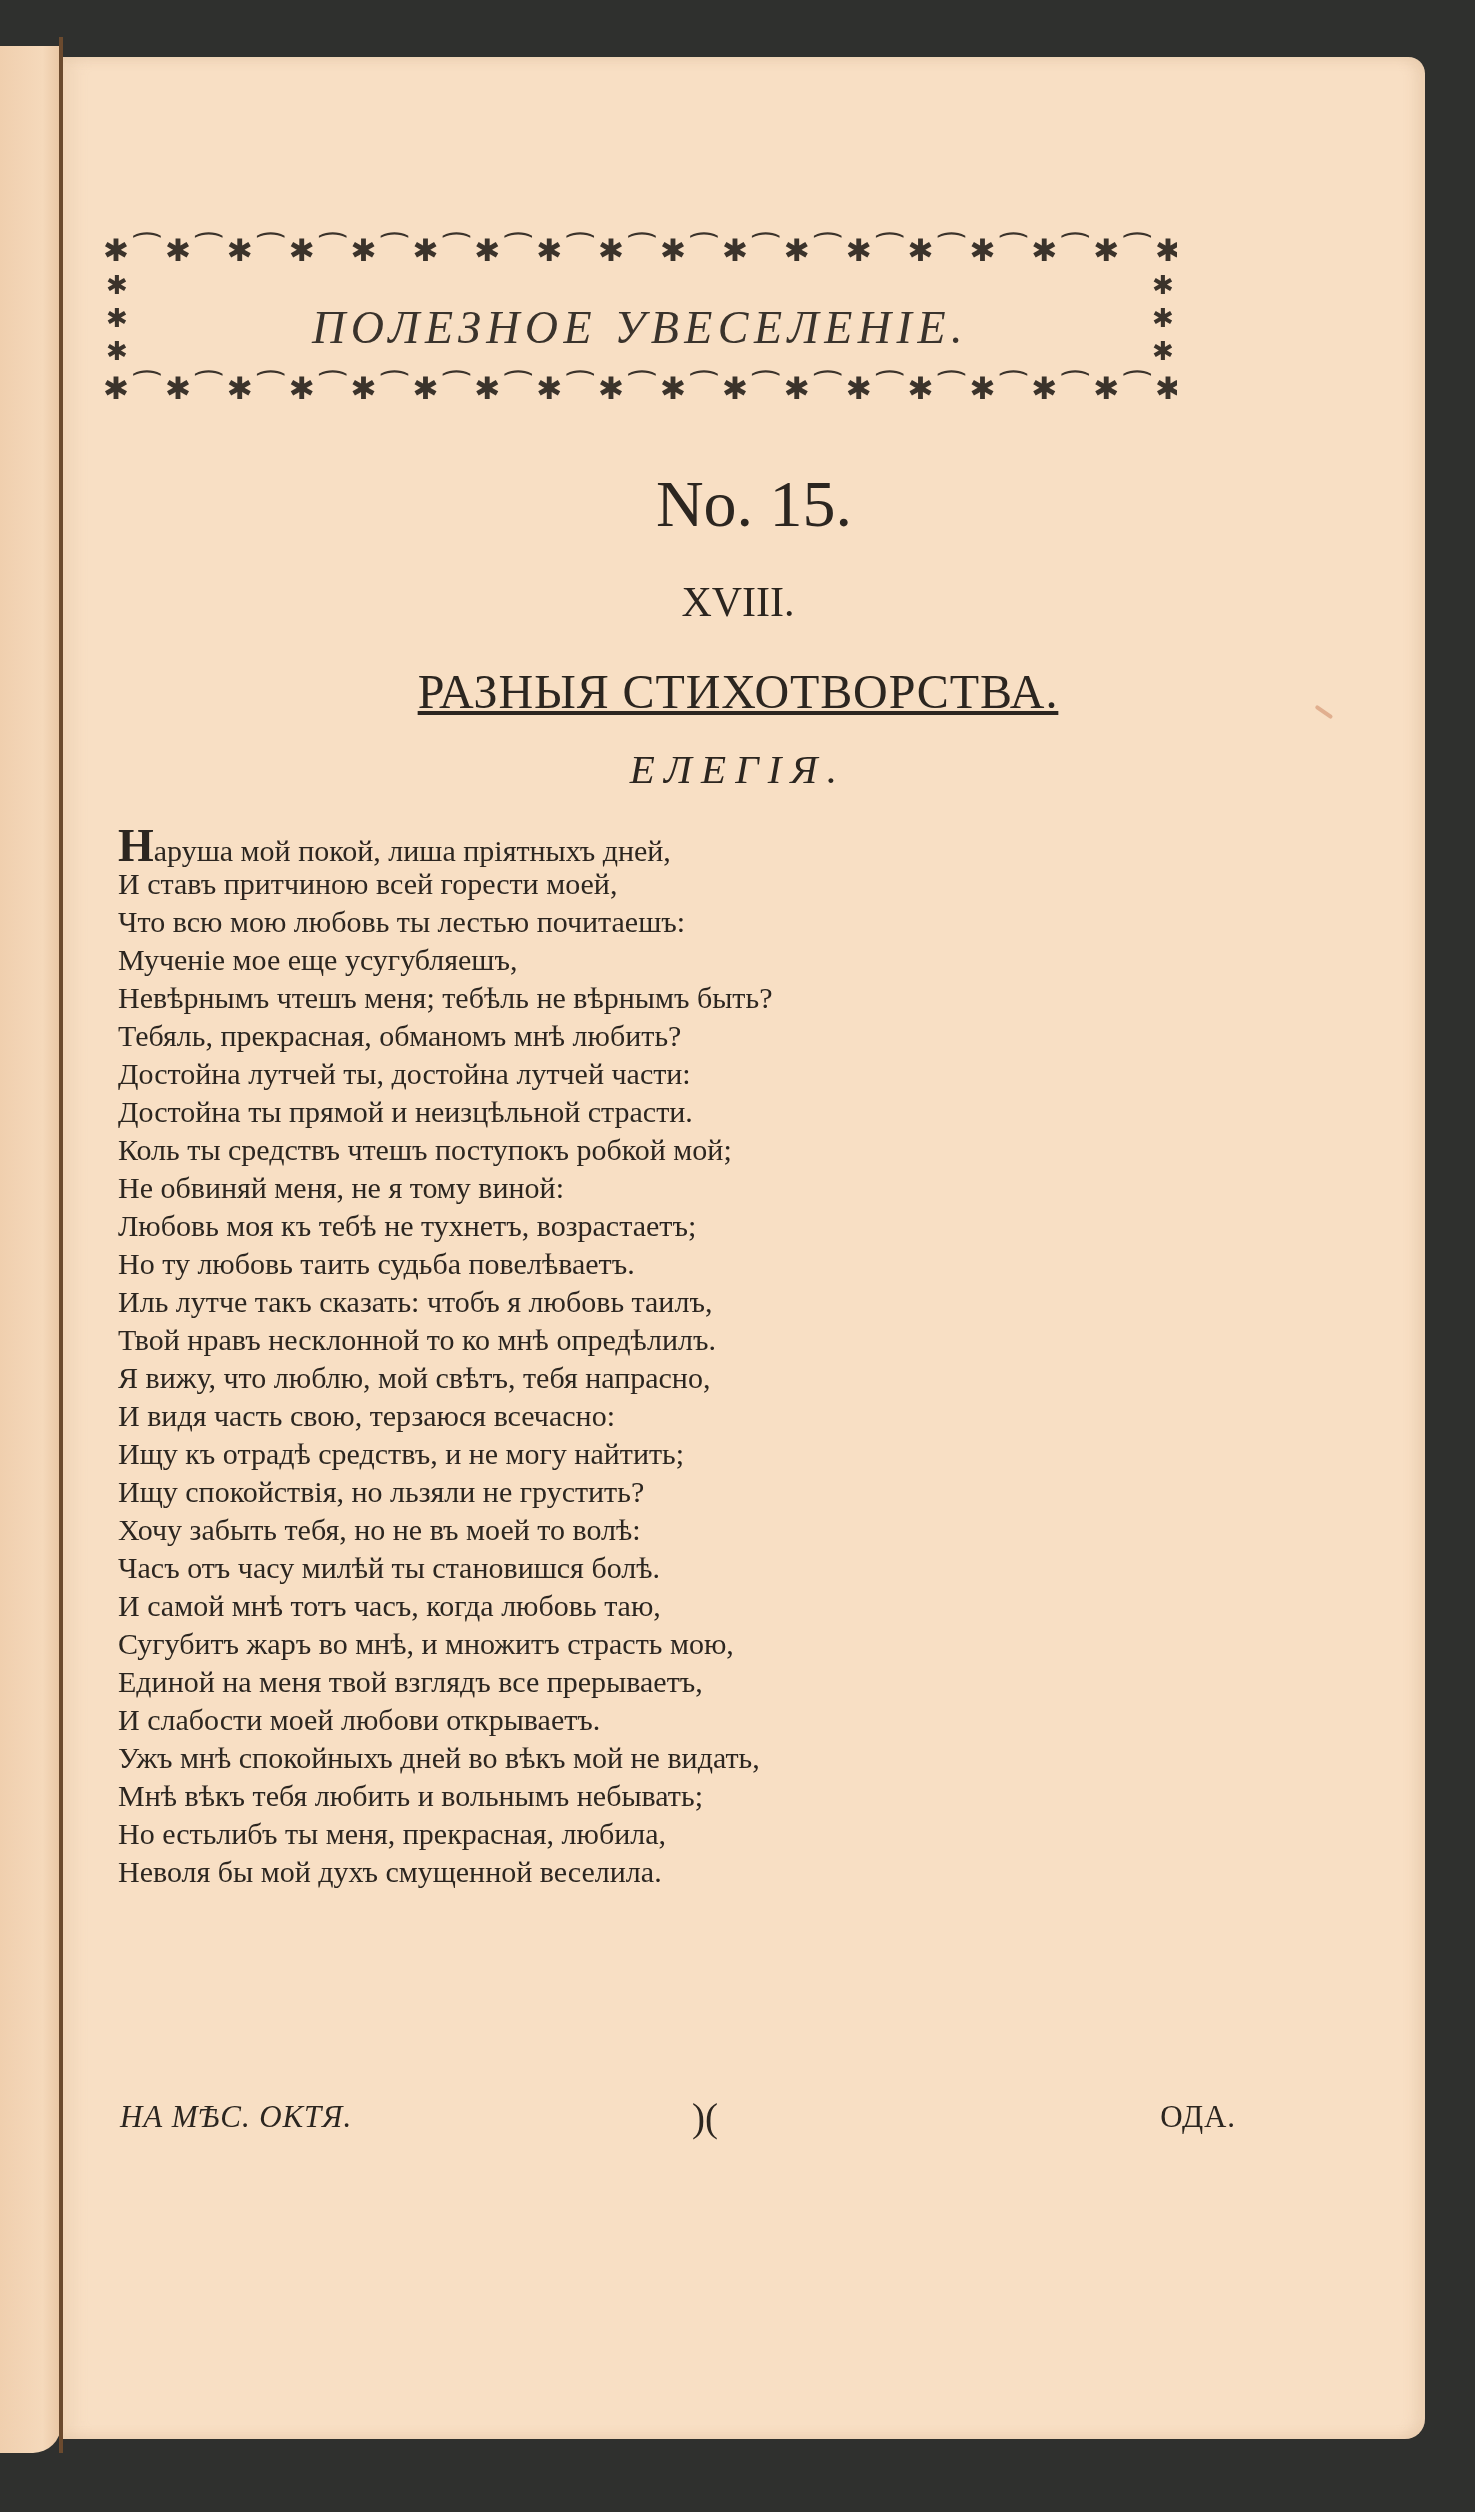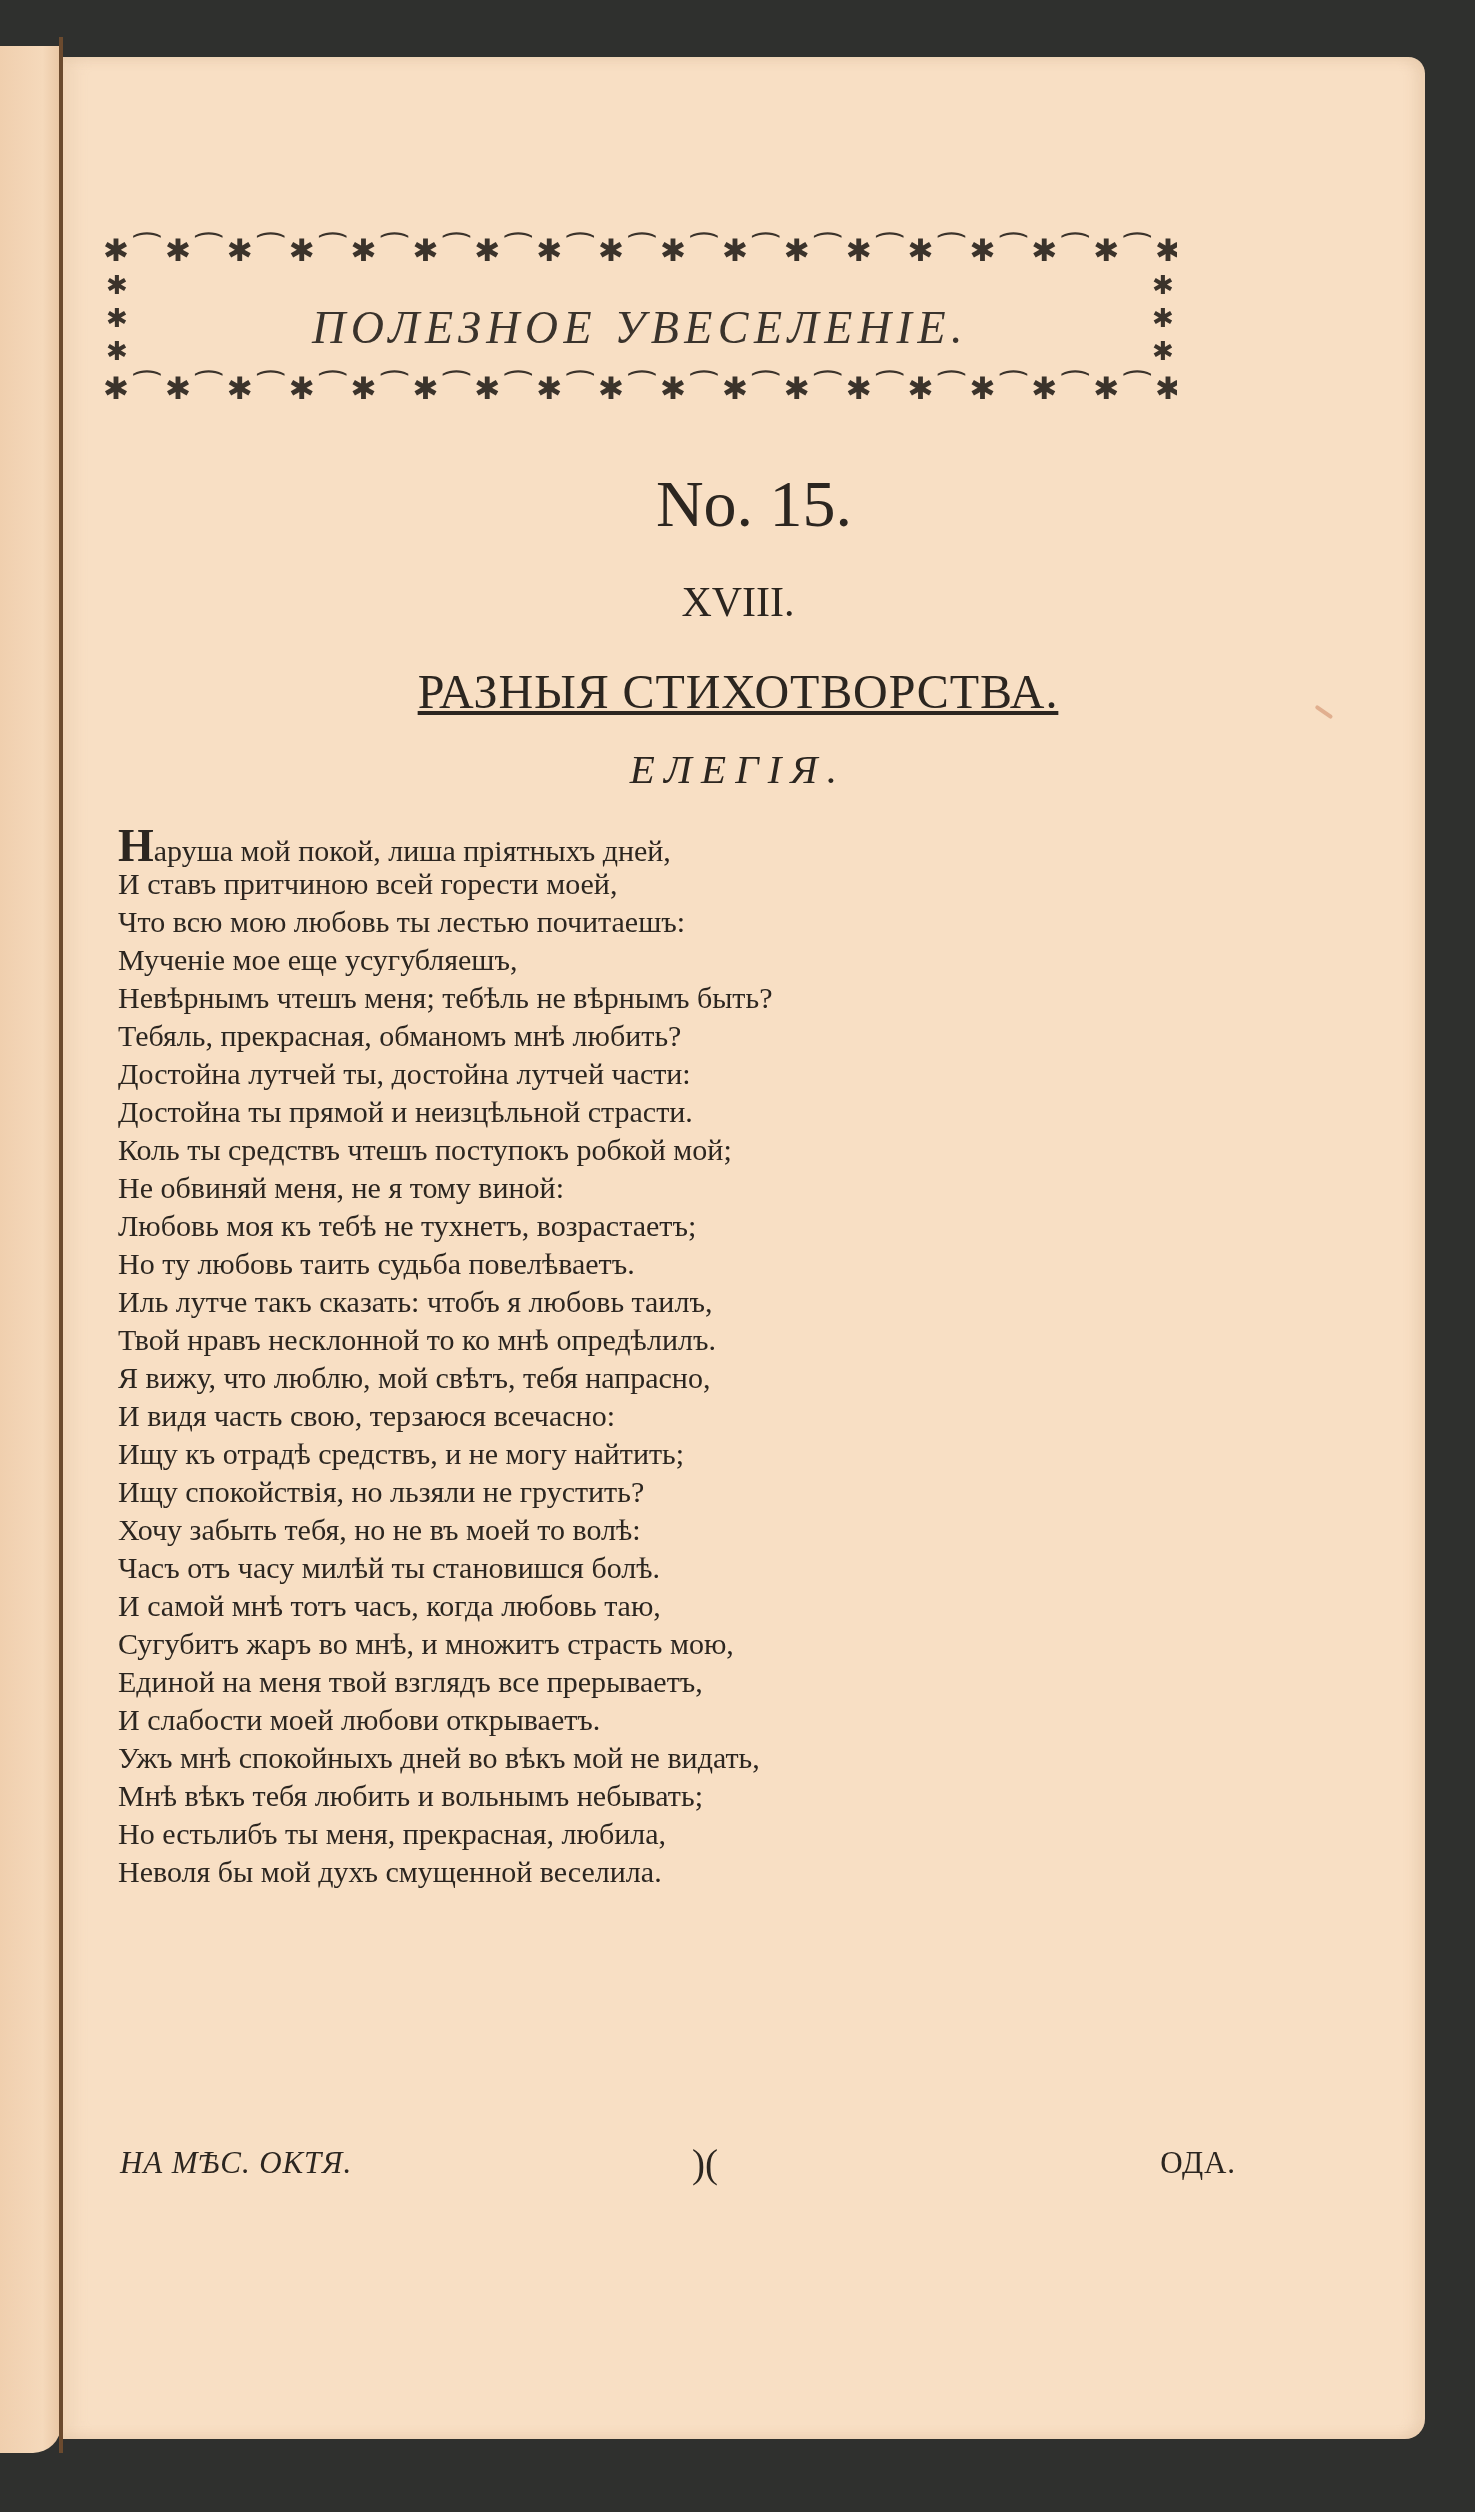--- a/index.html
+++ b/index.html
@@ -65,21 +65,21 @@
   }
   .poem {
     position: absolute; left: 118px; top: 827px; width: 1107px;
     font-family: "Liberation Serif", serif; font-size: 30px; line-height: 38px;
     color: #2c2620; margin: 0; padding: 0; list-style: none;
   }
   .poem li { white-space: nowrap; height: 38px; }
   .poem li.first::first-letter { font-size: 46px; font-weight: bold; }
   .footer {
     position: absolute; left: 120px; top: 2099px; width: 1116px; height: 46px;
-    font-family: "Liberation Serif", serif; font-size: 31px; color: #2c2620; margin-top: 46px;
+    font-family: "Liberation Serif", serif; font-size: 31px; color: #2c2620;
   }
   .footer .signature { position: absolute; left: 0; top: 0; font-style: italic; letter-spacing: 0.9px; }
   .footer .mark { position: absolute; left: 572px; top: -3.7px; font-size: 39px; }
   .footer .catchword { position: absolute; right: 0; top: 0; letter-spacing: 0.9px; }
   .spot { position: absolute; background: #c9805a; opacity: 0.5; border-radius: 1.8px; }
 </style>
 </head>
 <body>
 
 <div class="left-leaf"></div>

